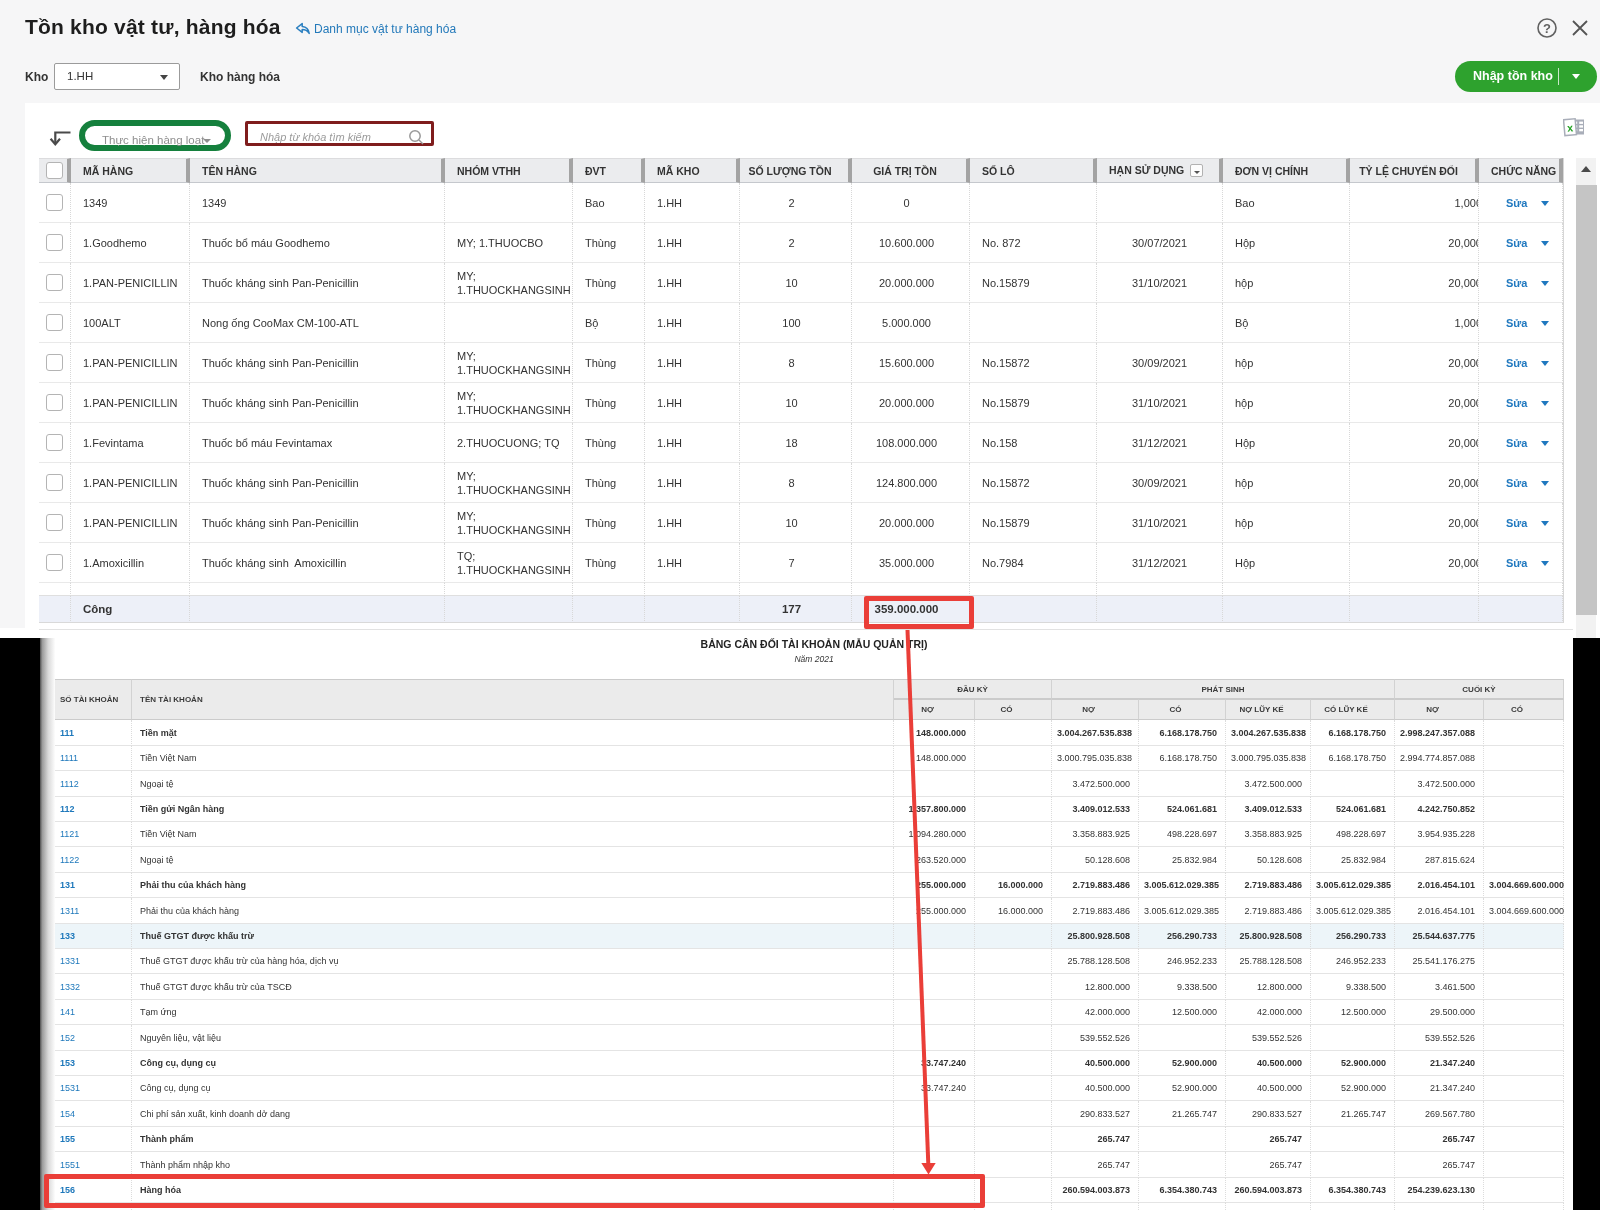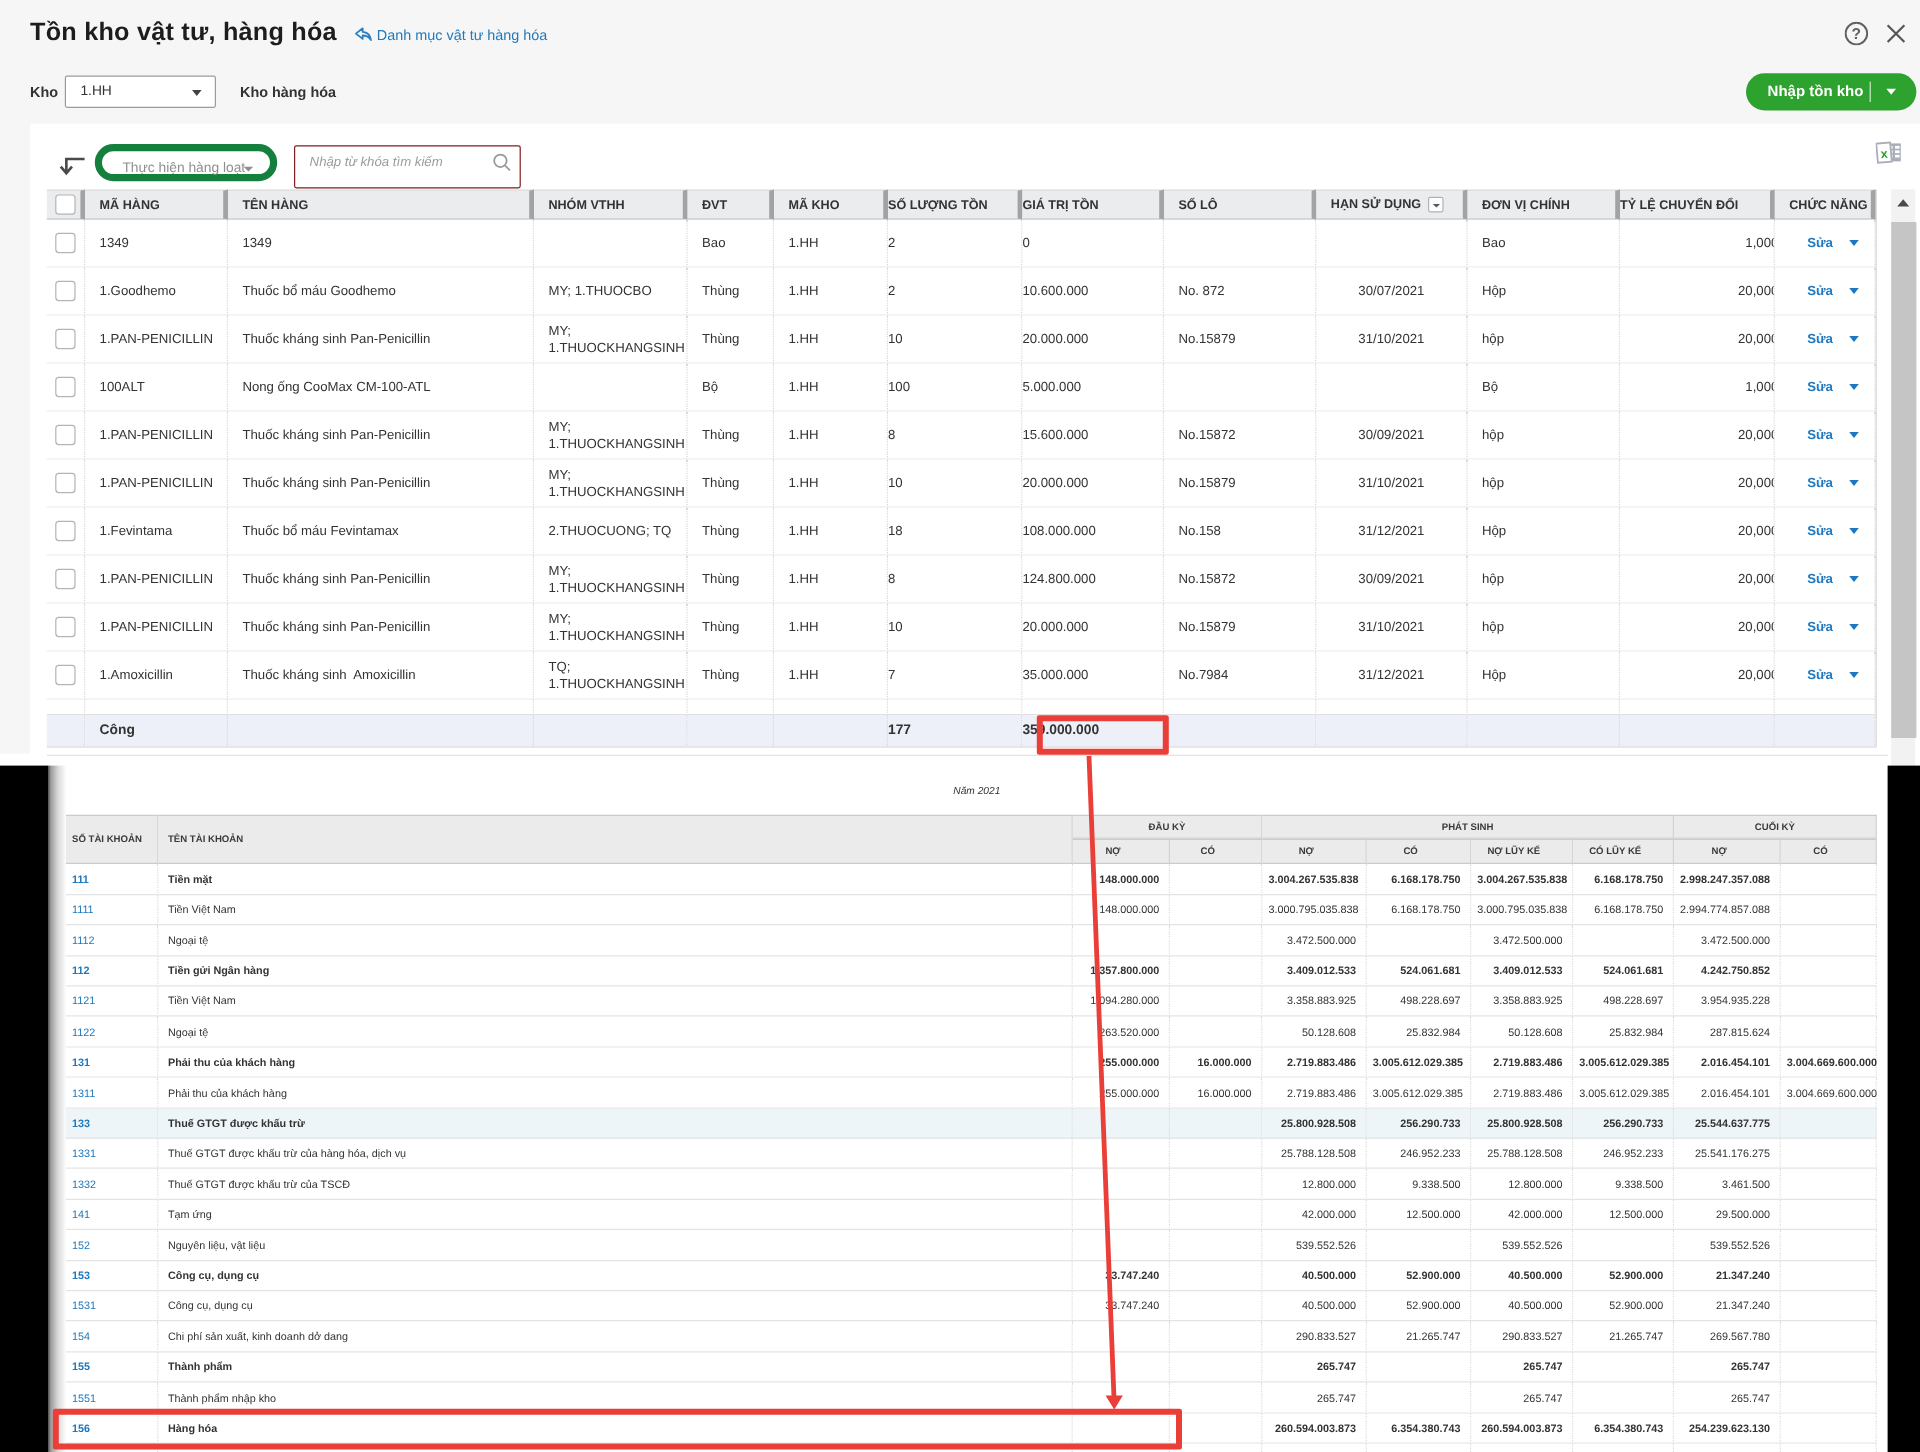--- a/index.html
+++ b/index.html
@@ -23,30 +23,30 @@
 .greenbtn .lbl { position:absolute; left:18px; top:8px; font-size:12.5px; font-weight:bold; color:#fff; }
 .greenbtn .sep { position:absolute; left:103px; top:7px; width:1px; height:17px; background:rgba(255,255,255,.75); }
 .greenbtn .car { position:absolute; left:117px; top:13px; width:0; height:0; border-left:4.5px solid transparent; border-right:4.5px solid transparent; border-top:5px solid #fff; }
 
 
 .lmargin { position:absolute; left:0; top:103px; width:25px; height:525px; background:#f6f6f7; }
 .dlicon { position:absolute; left:48px; top:122px; }
 .pill { position:absolute; left:79px; top:120px; width:152px; height:31px; border:6px solid #15803d; border-radius:16px; background:#fff; }
 .pill .lbl { position:absolute; left:17px; top:8px; font-size:11.5px; color:#8f8f8f; }
 .pill .car { position:absolute; right:14px; top:13px; width:0; height:0; border-left:4px solid transparent; border-right:4px solid transparent; border-top:4.5px solid #8f8f8f; }
-.search { position:absolute; left:245px; top:121px; width:189px; height:36px; border:1px solid #7f1d1d; border-radius:2px; background:#fff; }
+.search { position:absolute; left:245px; top:121px; width:189px; height:25px; border:3px solid #7f1d1d; border-radius:2px; background:#fff; }
 .search .ph { position:absolute; left:12px; top:7px; font-size:11px; font-style:italic; color:#9b9b9b; }
 .search svg { position:absolute; right:6px; top:5px; }
 .xlicon { position:absolute; left:1563px; top:117px; }
 
 
 table { border-collapse:separate; border-spacing:0; table-layout:fixed; }
 .t1 { position:absolute; left:39px; top:158px; width:1524px; font-size:11px; color:#333; border-right:1px solid #d7d7d7; }
 .t1 th { background:#ebecee; font-size:10.5px; font-weight:bold; color:#333; text-align:left; padding:0 0 0 12px; border-bottom:1px solid #c5c8cd; border-top:1px solid #dcdcde; border-right:4px solid #a3a3a3; height:25px; white-space:nowrap; overflow:hidden; }
-.t1 th.r, .t1 td.r { text-align:left; padding:0 8px 0 0; }
+.t1 th.r, .t1 td.r { text-align:center; padding:0 8px 0 0; }
 .t1 th.cb, .t1 td.cb { padding:0 0 0 7px; }
 .t1 td { height:40px; border-bottom:1px solid #e9e9e9; border-right:1px dotted #d8d8d8; padding:0 6px 0 12px; vertical-align:middle; line-height:14px; overflow:hidden; white-space:nowrap; }
 .t1 td.wrap { white-space:normal; }
 .t1 tr.gap td { height:13px; border-bottom:1px solid #dfdfdf; }
 .t1 tr.tong td { height:27px; background:#edf0f8; font-weight:bold; font-size:11.5px; border-bottom:1px solid #d9d9d9; }
 .t1 td.ctr { text-align:center; padding:0; }
 .cbx { display:inline-block; width:17px; height:17px; border:1px solid #b4b4b4; border-radius:3px; background:#fff; vertical-align:middle; }
 .sua { color:#1f78bf; font-weight:bold;text-align:right; }
 .suacar { display:inline-block; width:0; height:0; border-left:4.5px solid transparent; border-right:4.5px solid transparent; border-top:5px solid #1f78bf; margin-left:14px; vertical-align:middle; }
 .fbox { display:inline-block; width:13px; height:13px; border:1px solid #b2b2b2; background:#fdfdfd; border-radius:2px; vertical-align:middle; margin-left:6px; text-align:center; line-height:11px; }
@@ -384,20 +384,21 @@
 
   <div class="sbar">
       <span class="thumb"></span>
       <span class="btn">
         <i></i>
       </span>
     </div>
 
   <div class="topline"></div>
   <div class="bwhite"></div>
+  <div class="btitle">BẢNG CÂN ĐỐI TÀI KHOẢN (MẪU QUẢN TRỊ)</div>
   <div class="bsub">Năm 2021</div>
 
   <table class="t2">
     <colgroup>
         <col style="width:77px">
         <col style="width:762px">
         <col style="width:81px">
         <col style="width:77px">
         <col style="width:87px">
         <col style="width:87px">

